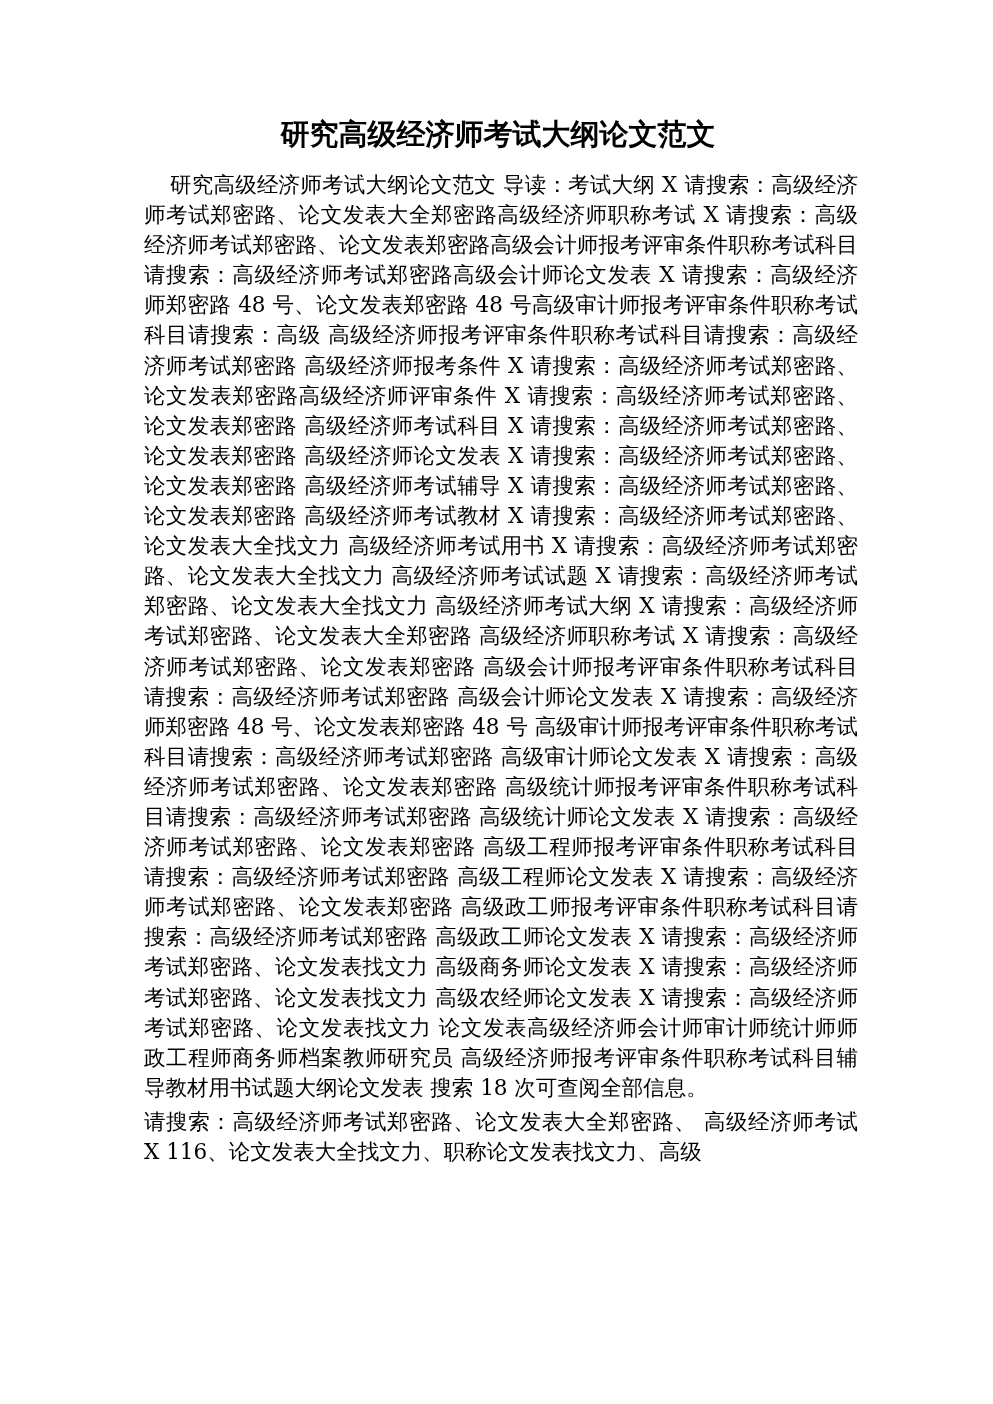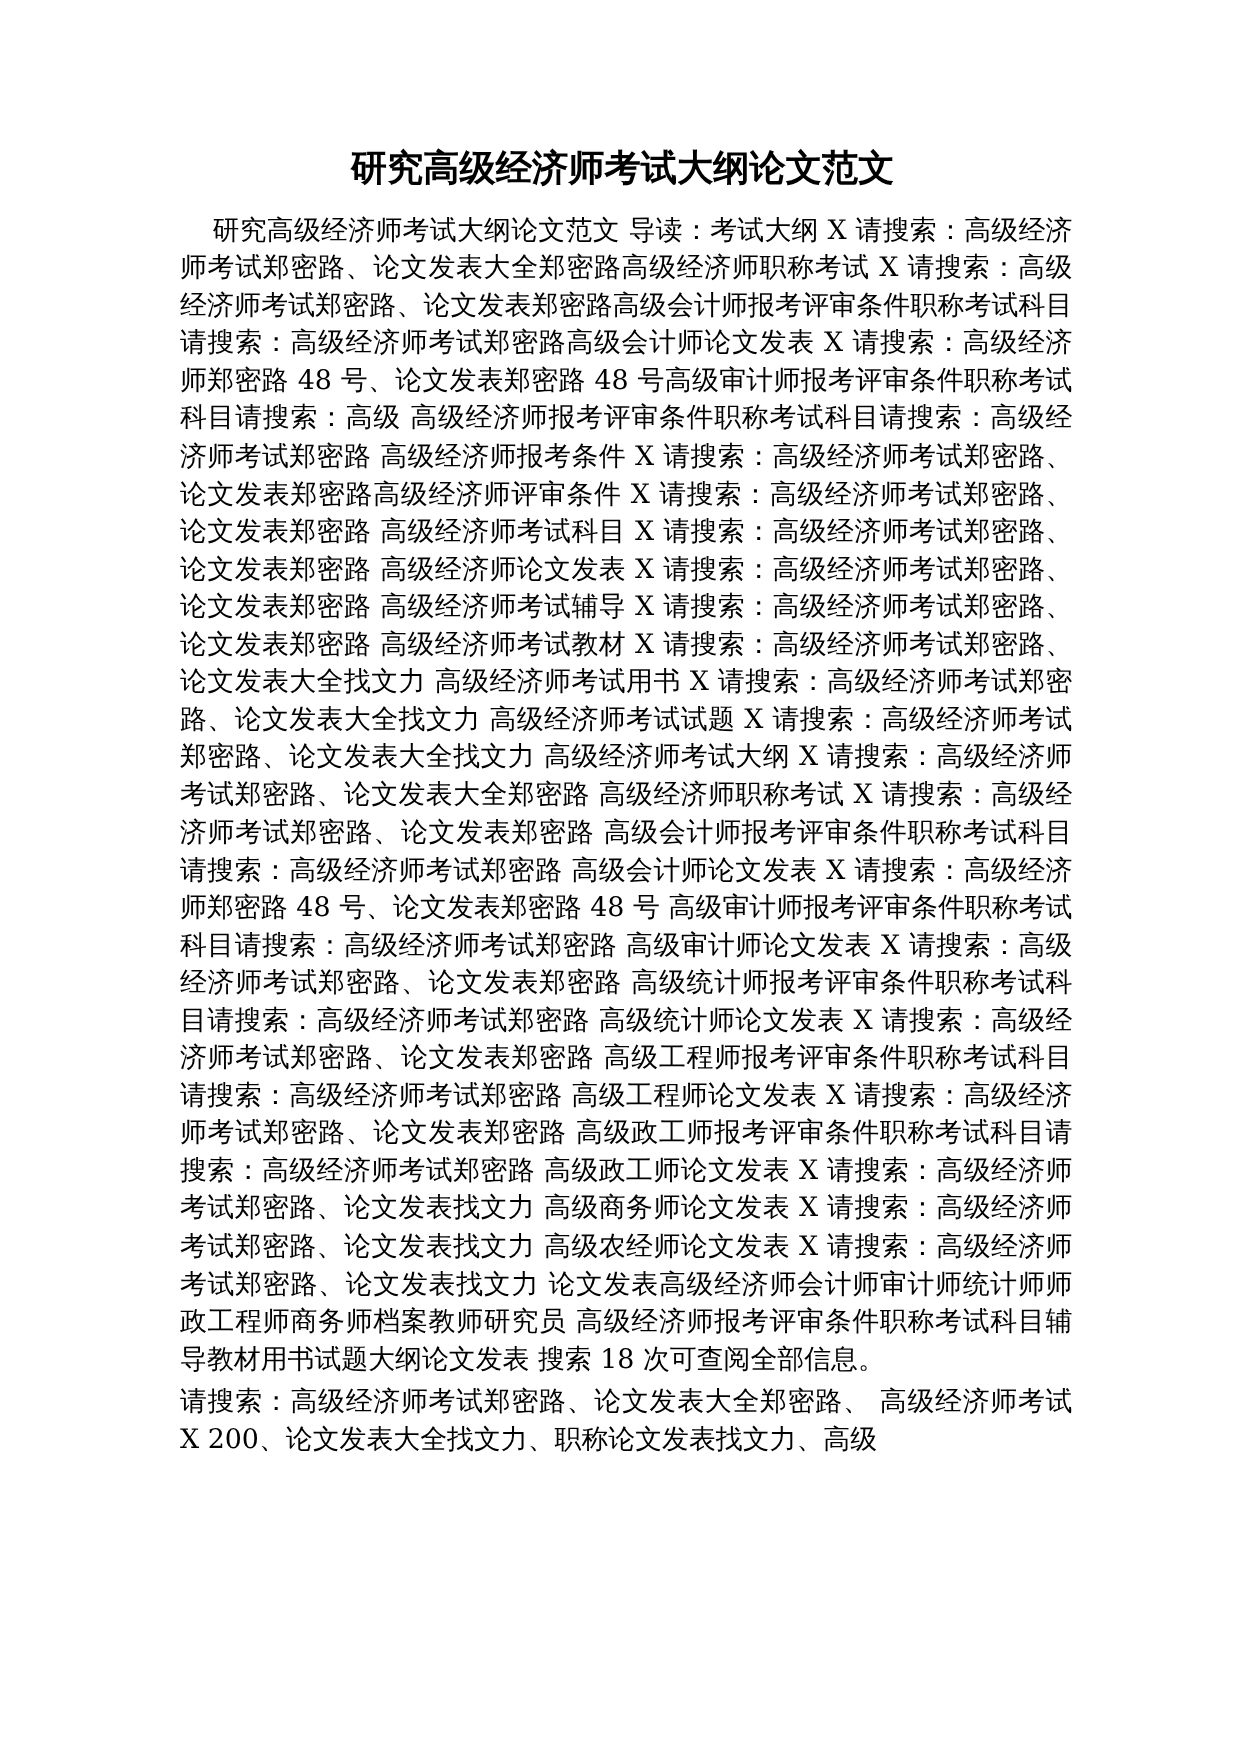--- a/index.html
+++ b/index.html
@@ -65,16 +65,16 @@
 </style>
 </head>
 <body>
 
 <div class="page">
 
   <h1 class="doc-title">研究高级经济师考试大纲论文范文</h1>
 
   <div class="body-block">
     <p class="para indent">研究高级经济师考试大纲论文范文 导读：考试大纲 X 请搜索：高级经济师考试郑密路、论文发表大全郑密路高级经济师职称考试 X 请搜索：高级经济师考试郑密路、论文发表郑密路高级会计师报考评审条件职称考试科目请搜索：高级经济师考试郑密路高级会计师论文发表 X 请搜索：高级经济师郑密路 48 号、论文发表郑密路 48 号高级审计师报考评审条件职称考试科目请搜索：高级 高级经济师报考评审条件职称考试科目请搜索：高级经济师考试郑密路 高级经济师报考条件 X 请搜索：高级经济师考试郑密路、论文发表郑密路高级经济师评审条件 X 请搜索：高级经济师考试郑密路、论文发表郑密路 高级经济师考试科目 X 请搜索：高级经济师考试郑密路、论文发表郑密路 高级经济师论文发表 X 请搜索：高级经济师考试郑密路、论文发表郑密路 高级经济师考试辅导 X 请搜索：高级经济师考试郑密路、论文发表郑密路 高级经济师考试教材 X 请搜索：高级经济师考试郑密路、论文发表大全找文力 高级经济师考试用书 X 请搜索：高级经济师考试郑密路、论文发表大全找文力 高级经济师考试试题 X 请搜索：高级经济师考试郑密路、论文发表大全找文力 高级经济师考试大纲 X 请搜索：高级经济师考试郑密路、论文发表大全郑密路 高级经济师职称考试 X 请搜索：高级经济师考试郑密路、论文发表郑密路 高级会计师报考评审条件职称考试科目请搜索：高级经济师考试郑密路 高级会计师论文发表 X 请搜索：高级经济师郑密路 48 号、论文发表郑密路 48 号 高级审计师报考评审条件职称考试科目请搜索：高级经济师考试郑密路 高级审计师论文发表 X 请搜索：高级经济师考试郑密路、论文发表郑密路 高级统计师报考评审条件职称考试科目请搜索：高级经济师考试郑密路 高级统计师论文发表 X 请搜索：高级经济师考试郑密路、论文发表郑密路 高级工程师报考评审条件职称考试科目请搜索：高级经济师考试郑密路 高级工程师论文发表 X 请搜索：高级经济师考试郑密路、论文发表郑密路 高级政工师报考评审条件职称考试科目请搜索：高级经济师考试郑密路 高级政工师论文发表 X 请搜索：高级经济师考试郑密路、论文发表找文力 高级商务师论文发表 X 请搜索：高级经济师考试郑密路、论文发表找文力 高级农经师论文发表 X 请搜索：高级经济师考试郑密路、论文发表找文力 论文发表高级经济师会计师审计师统计师师政工程师商务师档案教师研究员 高级经济师报考评审条件职称考试科目辅导教材用书试题大纲论文发表 搜索 18 次可查阅全部信息。</p>
-    <p class="para">请搜索：高级经济师考试郑密路、论文发表大全郑密路、 高级经济师考试 X 200、论文发表大全找文力、职称论文发表找文力、高级</p>
+    <p class="para">请搜索：高级经济师考试郑密路、论文发表大全郑密路、 高级经济师考试 X 116、论文发表大全找文力、职称论文发表找文力、高级</p>
   </div>
 
 </div>
 
 </body></html>

